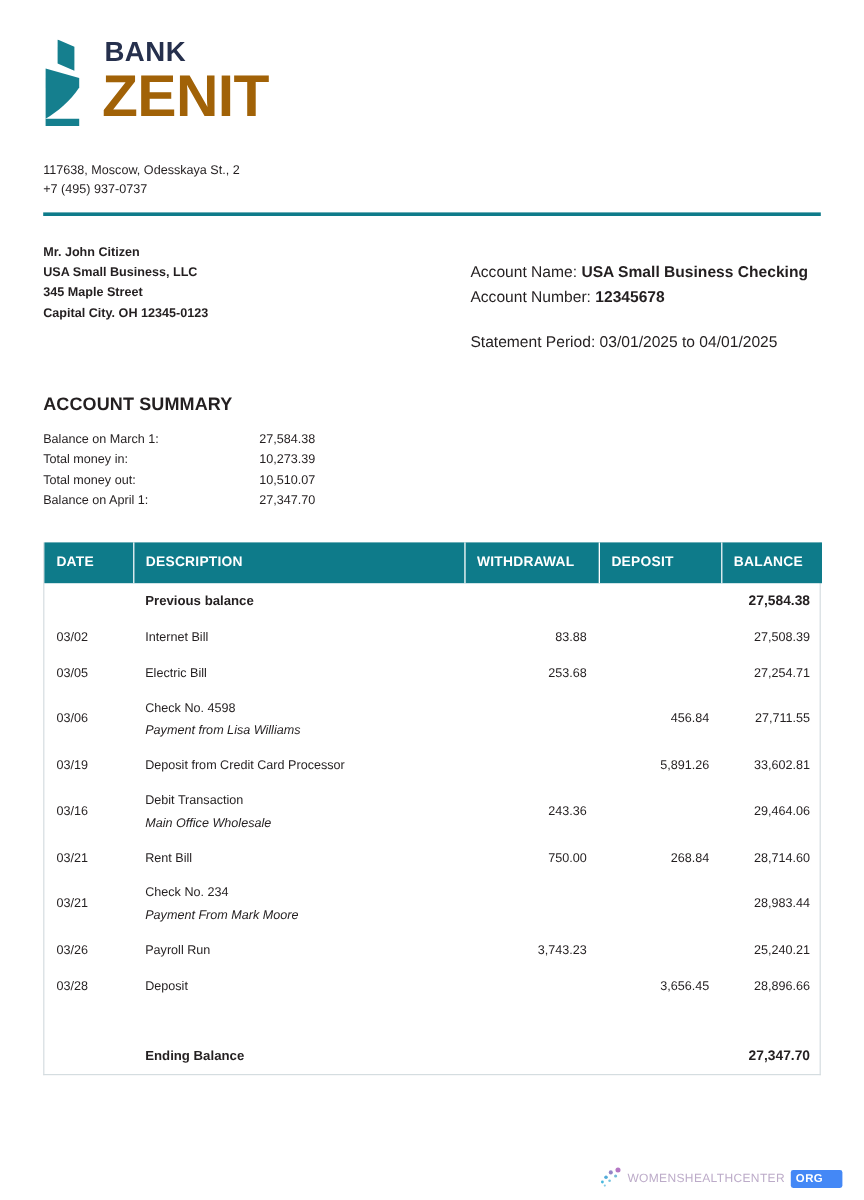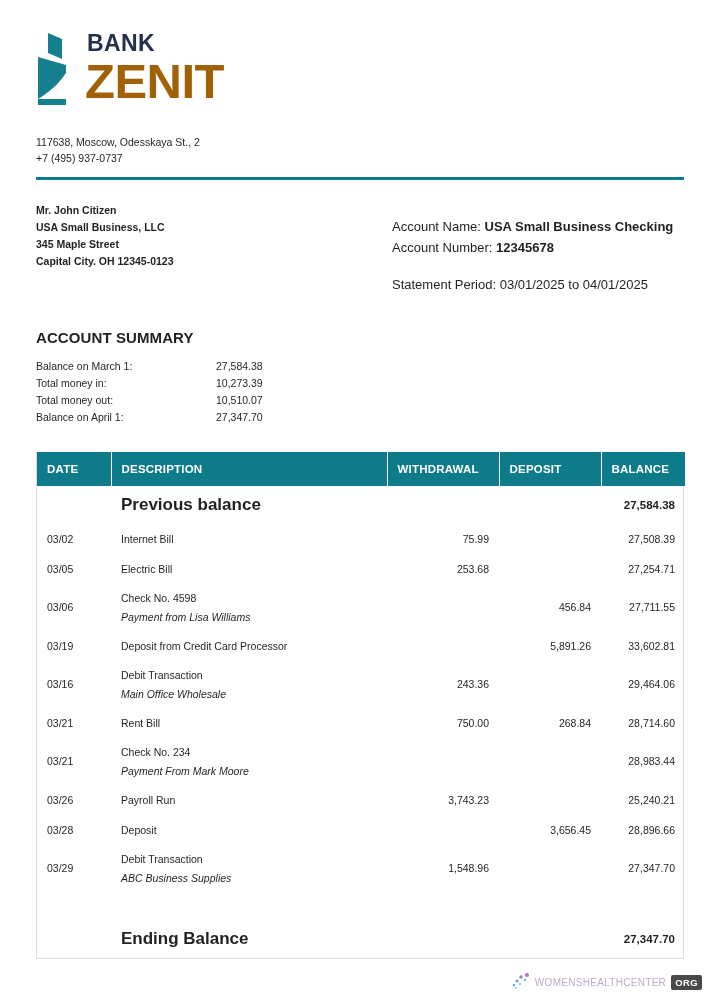--- a/index.html
+++ b/index.html
@@ -160,21 +160,21 @@
     vertical-align: middle;
     border-bottom: none;
     color: #231f20;
   }
   td.c-date { text-align: left; padding-left: 16px; }
   td.c-desc { text-align: left; }
   td.c-with, td.c-dep { text-align: right; }
   td.c-bal  { text-align: right; padding-right: 16px; }
 
   tr.row-strong td { font-weight: bold; font-size: 11.5px; }
-  tr.row-strong td.c-desc { font-size: 17px; }
+  tr.row-strong td.c-desc { font-size: 11px; }
 
   .desc-main { display: block; }
   .desc-sub {
     display: block;
     font-style: italic;
     margin-top: 7px;
   }
 
   tr.two-line td { padding-top: 8px; padding-bottom: 8px; }
 
@@ -191,26 +191,26 @@
   }
   .wm-dots { width: 22px; height: 20px; position: relative; margin-right: 2px; }
   .wm-text {
     font-size: 10px;
     letter-spacing: 0.3px;
     color: #b9a7c6;
     font-family: "Liberation Sans", sans-serif;
   }
   .wm-org {
     margin-left: 5px;
-    background: #404040;
+    background: #3b82f6;
     color: #ffffff;
     font-size: 9.5px;
     font-weight: bold;
     letter-spacing: 0.4px;
-    padding: 2px 4px 2px 4px;
+    padding: 2px 16px 2px 4px;
     border-radius: 2px;
   }
 </style>
 </head>
 <body>
 
 <div class="page">
 
   <div class="logo-block">
     <div class="logo-row">
@@ -296,21 +296,21 @@
             </td>
             <td class="c-with"></td>
             <td class="c-dep"></td>
             <td class="c-bal">27,584.38</td>
           </tr>
           <tr>
             <td class="c-date">03/02</td>
             <td class="c-desc">
               <span class="desc-main">Internet Bill</span>
             </td>
-            <td class="c-with">75.99</td>
+            <td class="c-with">83.88</td>
             <td class="c-dep"></td>
             <td class="c-bal">27,508.39</td>
           </tr>
           <tr>
             <td class="c-date">03/05</td>
             <td class="c-desc">
               <span class="desc-main">Electric Bill</span>
             </td>
             <td class="c-with">253.68</td>
             <td class="c-dep"></td>
@@ -374,30 +374,20 @@
             <td class="c-bal">25,240.21</td>
           </tr>
           <tr>
             <td class="c-date">03/28</td>
             <td class="c-desc">
               <span class="desc-main">Deposit</span>
             </td>
             <td class="c-with"></td>
             <td class="c-dep">3,656.45</td>
             <td class="c-bal">28,896.66</td>
-          </tr>
-          <tr class="two-line">
-            <td class="c-date">03/29</td>
-            <td class="c-desc">
-              <span class="desc-main">Debit Transaction</span>
-              <span class="desc-sub">ABC Business Supplies</span>
-            </td>
-            <td class="c-with">1,548.96</td>
-            <td class="c-dep"></td>
-            <td class="c-bal">27,347.70</td>
           </tr>
           <tr class="spacer-row">
             <td colspan="5"></td>
           </tr>
           <tr class="row-strong">
             <td class="c-date"></td>
             <td class="c-desc">
               <span class="desc-main">Ending Balance</span>
             </td>
             <td class="c-with"></td>

